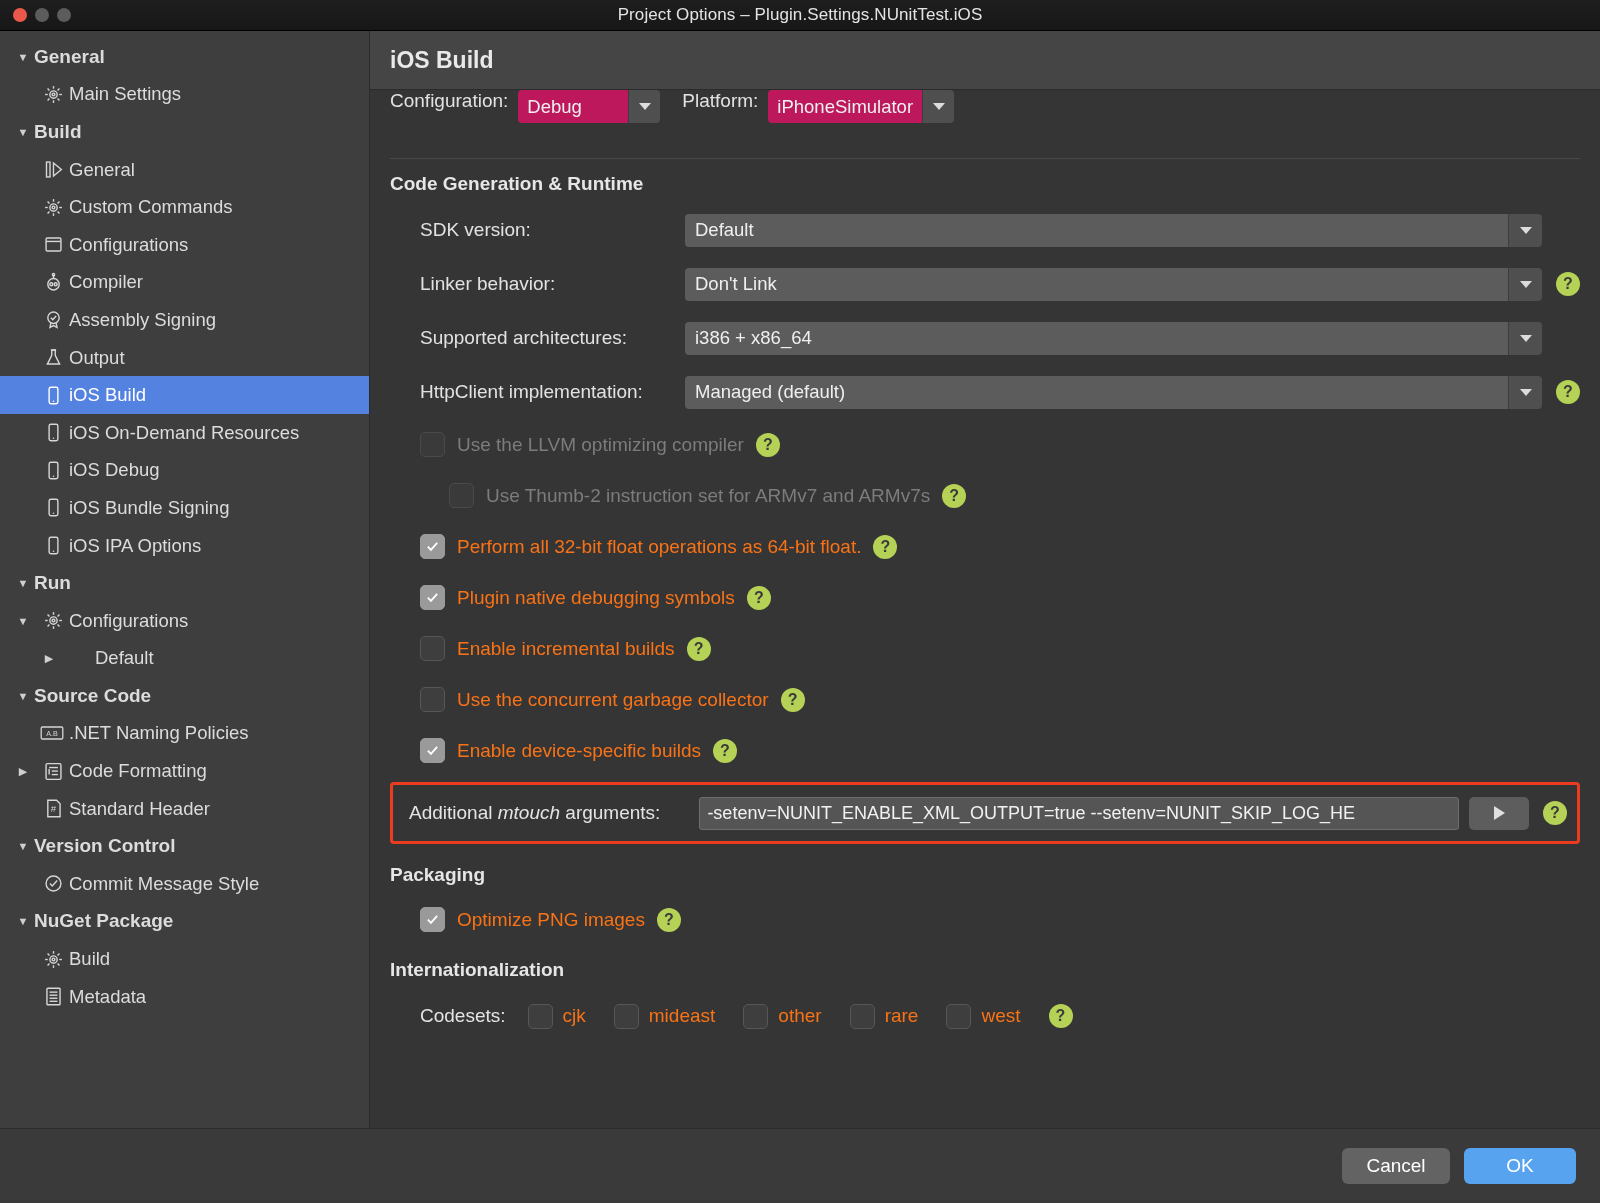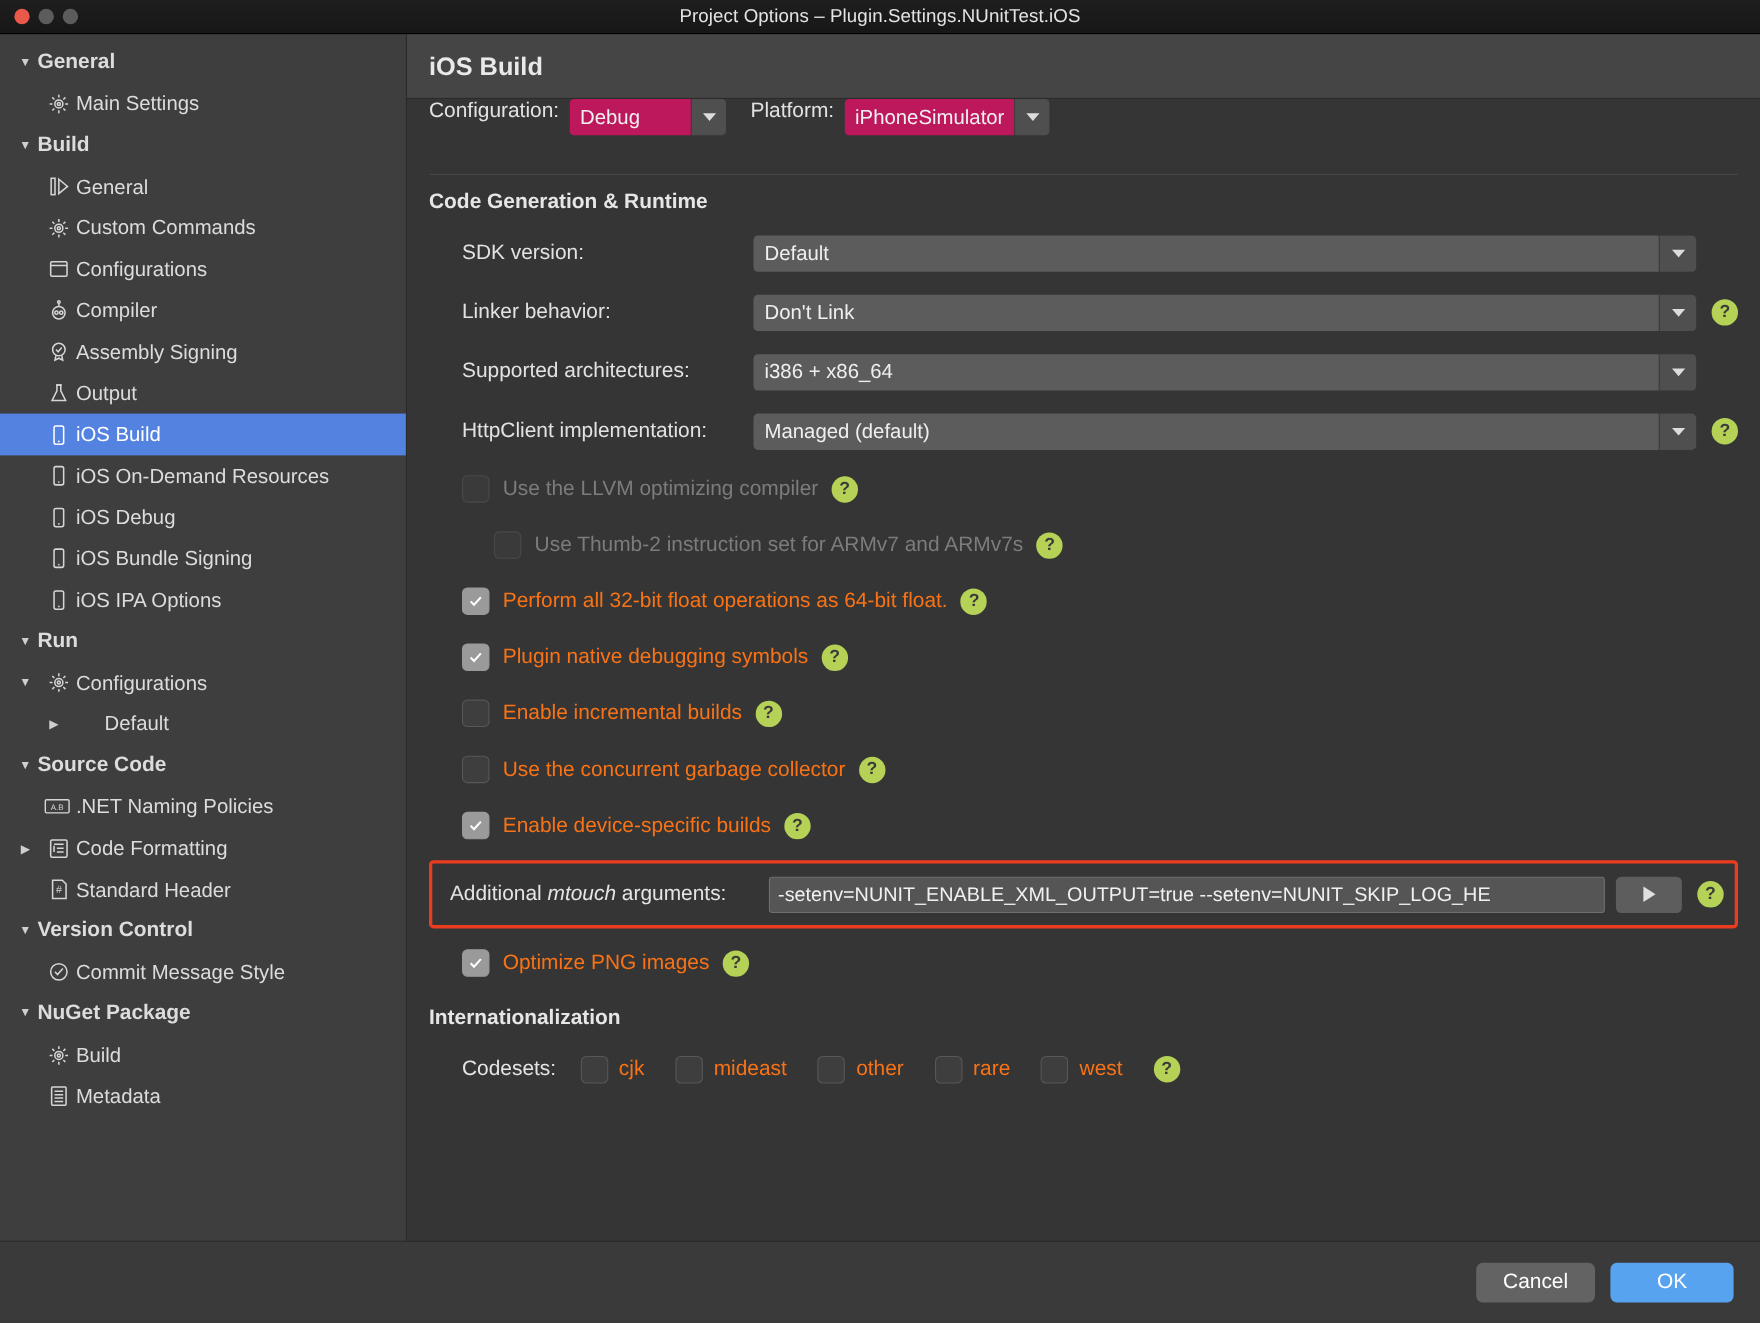--- a/index.html
+++ b/index.html
@@ -598,20 +598,21 @@
 
         <div class="hl-box">
           <span class="mt-lbl"><span>Additional </span><i>mtouch</i><span> arguments:</span></span>
           <div class="mt-field">-setenv=NUNIT_ENABLE_XML_OUTPUT=true --setenv=NUNIT_SKIP_LOG_HE</div>
           <div class="mt-btn">
               <span class="tri-right"></span>
             </div>
           <div class="help">?</div>
         </div>
 
+        <div class="sect-title">Packaging</div>
         <div id="pk-checks">
             <div class="cbrow">
               <div class="cb on">
                 <svg class="tick" viewBox="0 0 14 14">
                   <path d="M2 7.2 L5.3 10.6 L12 3.2" stroke="#fff" stroke-width="2" fill="none"></path>
                 </svg>
               </div>
               <span class="cblbl">Optimize PNG images</span>
               <div class="help inline">?</div>
             </div>

